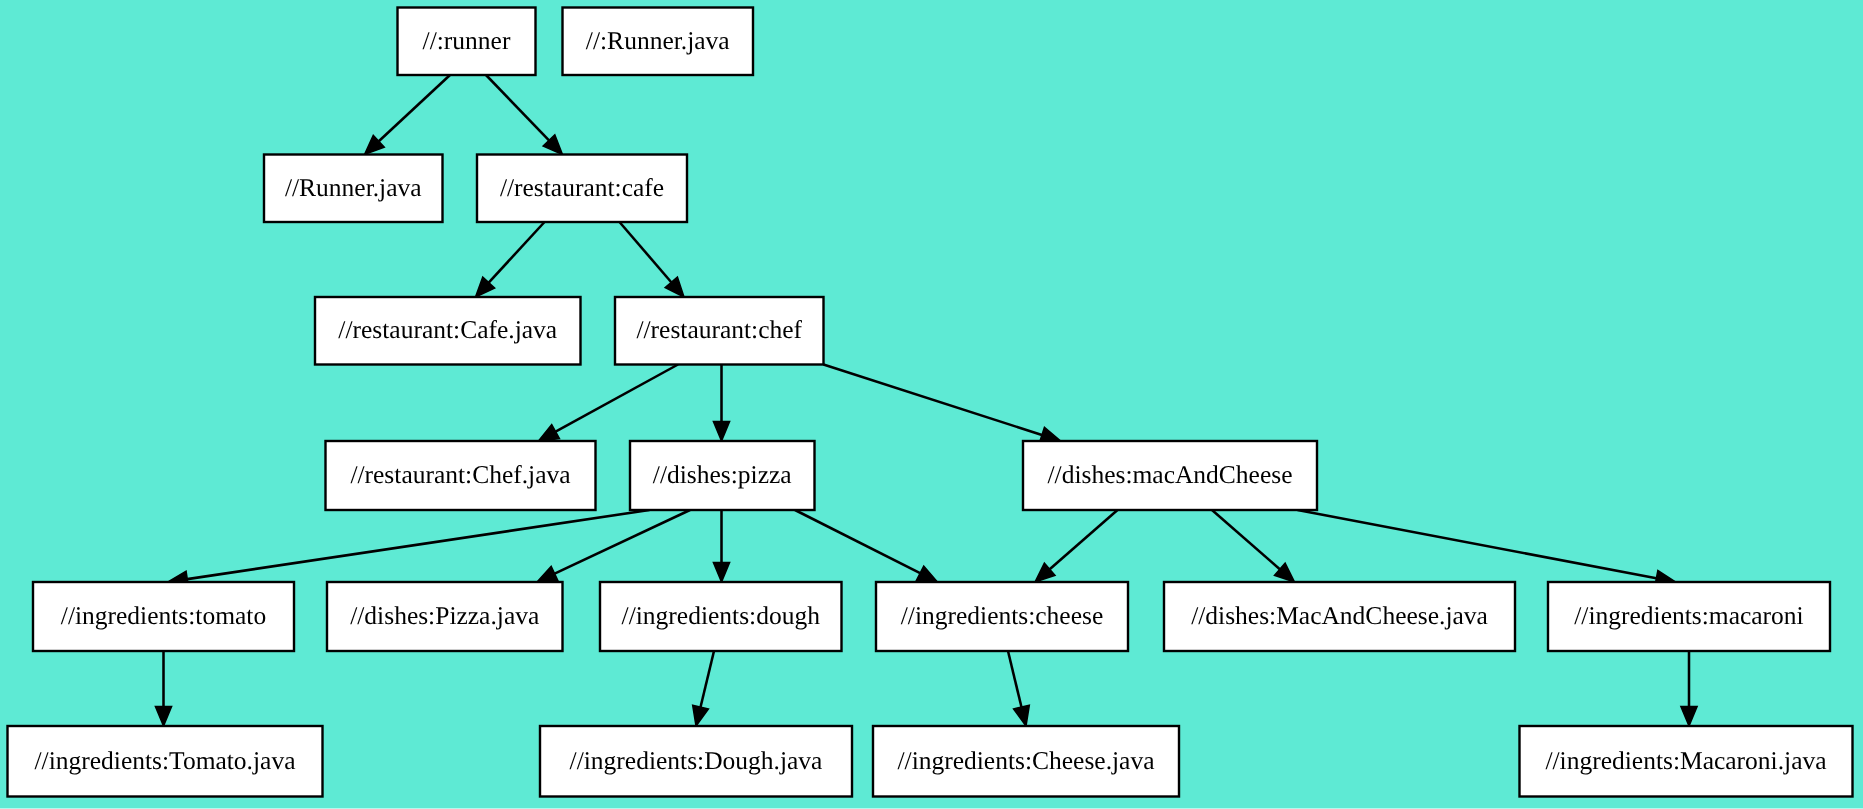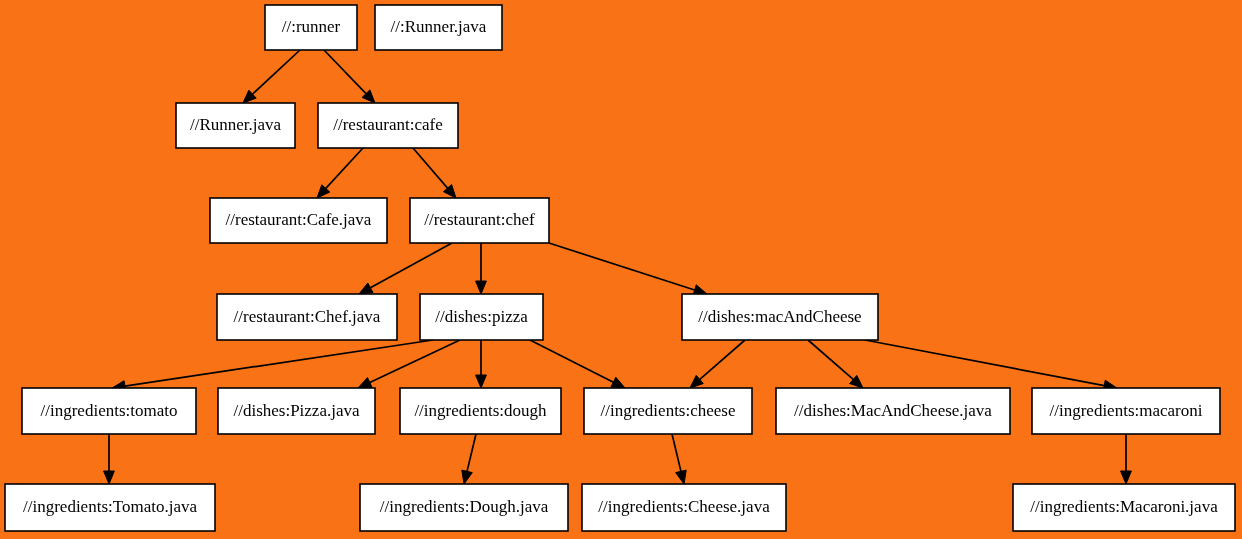--- a/index.html
+++ b/index.html
@@ -4,21 +4,21 @@
 <style>
   html, body {
     margin: 0;
     padding: 0;
     background: #ffffff;
   }
   #graph-root {
     position: relative;
     width: 1242px;
     height: 539px;
-    background: #f97316;
+    background: #5eead4;
     font-family: "Liberation Serif", "DejaVu Serif", serif;
     overflow: hidden;
   }
   #graph-svg {
     position: absolute;
     top: 0;
     left: 0;
     width: 1242px;
     height: 539px;
     display: block;

